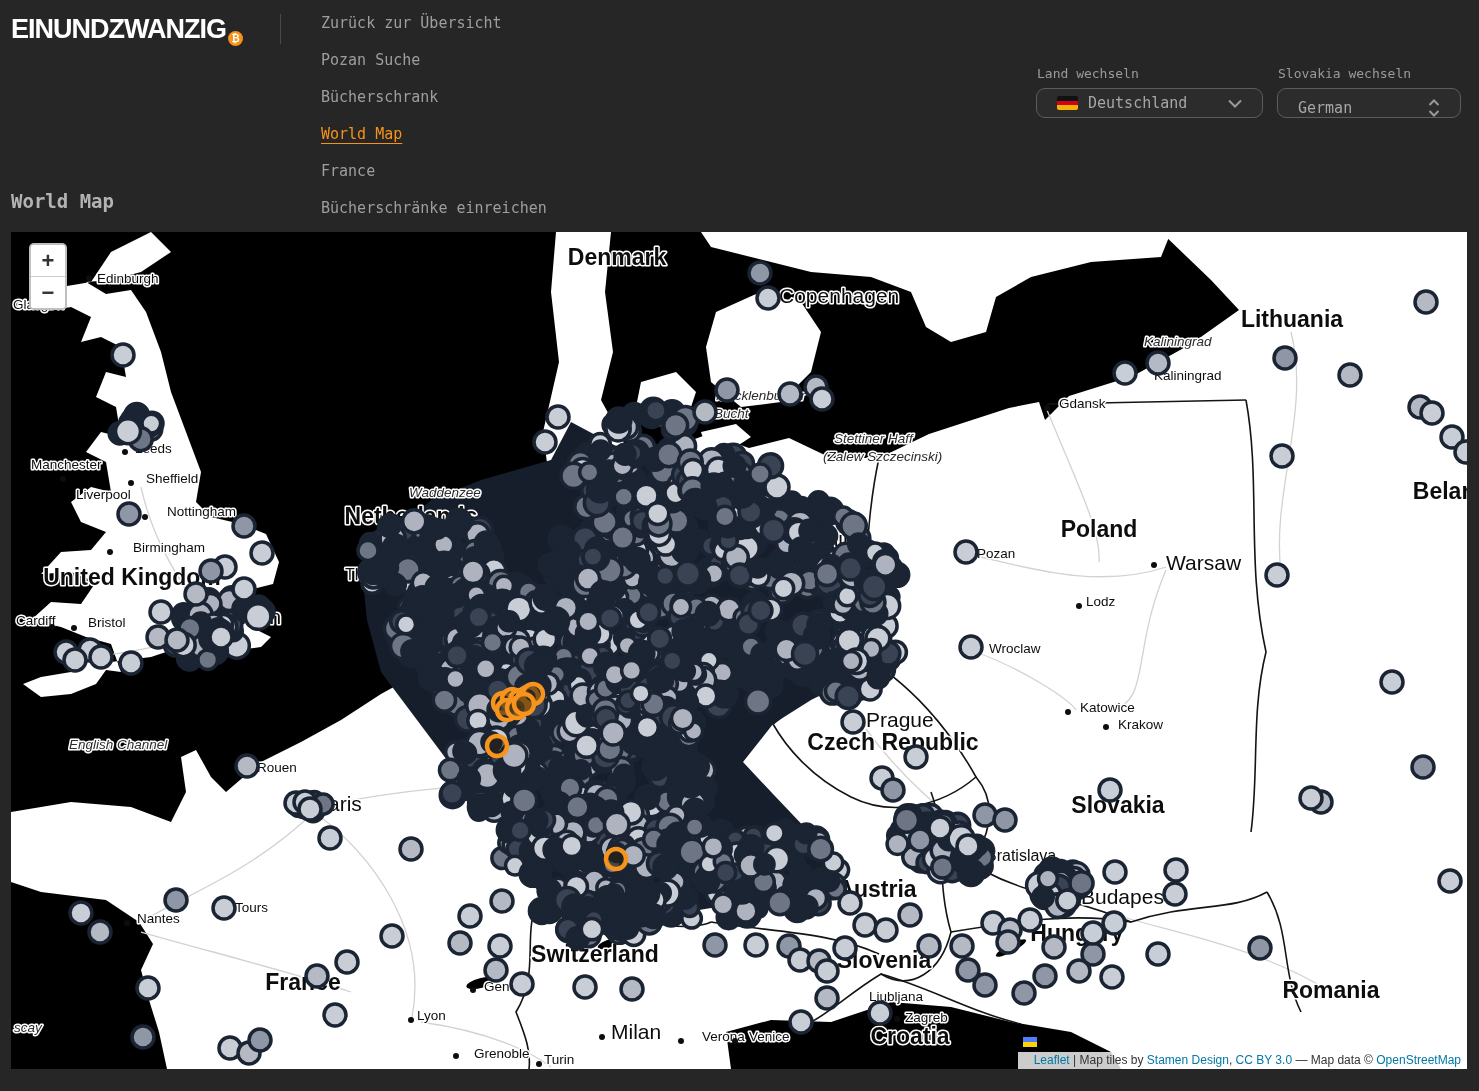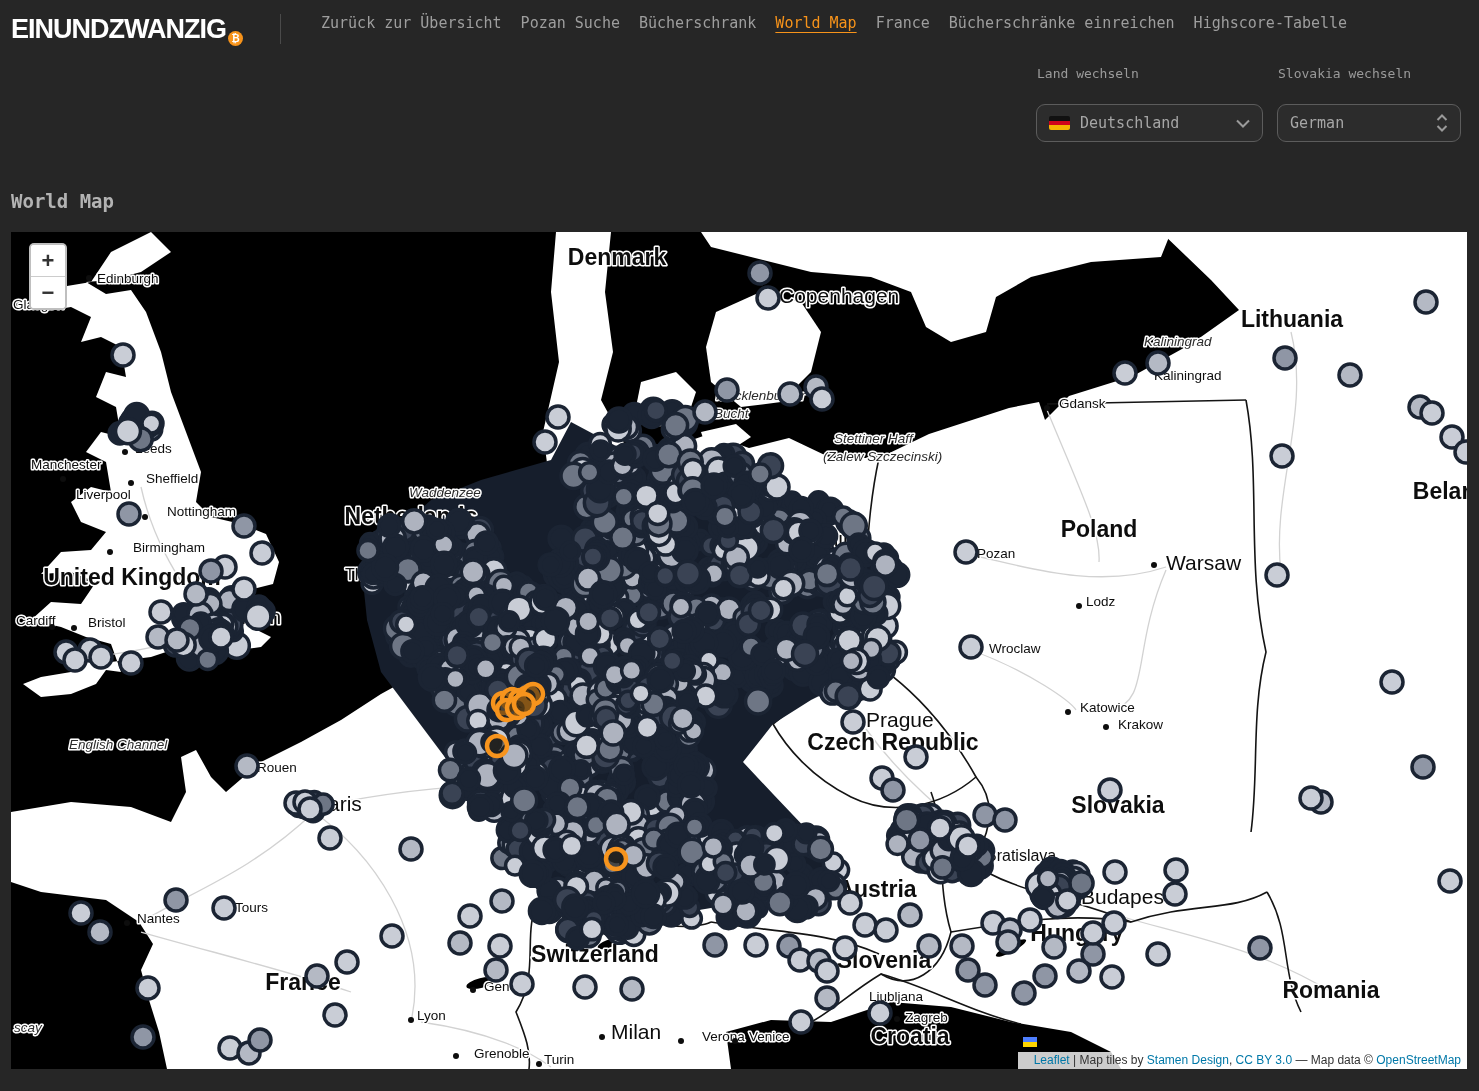--- a/index.html
+++ b/index.html
@@ -6,31 +6,31 @@
     font-family:"DejaVu Sans Mono",monospace;}
   
   .topbar{position:absolute;left:11px;top:14px;display:flex;align-items:flex-start;height:38px;gap:12px;}
   .logo{display:flex;align-items:flex-start;cursor:pointer;}
   .logo-text{color:#ffffff;font-family:"Liberation Sans",sans-serif;font-weight:bold;
     font-size:27px;letter-spacing:-1px;transform:scaleY(1.05);}
   .logo-dot{width:15px;height:15px;border-radius:50%;background:#f7931a;color:#fff;
     font-size:10px;line-height:15px;text-align:center;margin:17px 0 0 2px;
     font-family:"DejaVu Sans",sans-serif;font-weight:bold;}
   .topbar-divider{width:1px;height:30px;background:#4a4a4a;margin:0 0 0 25px;}
-  nav{display:flex;gap:19px;margin-left:28px;}
+  nav{display:flex;gap:19px;margin-left:28px;flex-direction:column;}
   nav a{color:#9e9e9e;text-decoration:none;font-size:15px;white-space:nowrap;}
   nav a.active{color:#f7931a;text-decoration:underline;text-underline-offset:4px;}
   
   .controls{position:absolute;top:66px;right:18px;display:flex;gap:14px;}
-  .ctl-label{color:#9a9a9a;font-size:13px;margin:0 0 23px 1px;}
-  .sel{height:38px;background:#2c2c2c;border:1px solid #5c5c5c;border-radius:9px;
-    display:flex;align-items:center;padding:0 12px;color:#a6a6a6;font-size:15px;cursor:pointer;
+  .ctl-label{color:#9a9a9a;font-size:13px;margin:0 0 7px 1px;}
+  .sel{height:30px;background:#2c2c2c;border:1px solid #5c5c5c;border-radius:9px;
+    display:flex;align-items:center;padding:0 20px;color:#a6a6a6;font-size:15px;cursor:pointer;
     box-sizing:border-box;}
   .sel-country{width:227px;}
-  .sel-lang{width:184px;}
+  .sel-lang{width:184px;align-items:flex-end;}
   .flag-de{width:21px;height:14px;border-radius:2px;overflow:hidden;display:inline-block;
     margin-right:10px;flex:0 0 auto;}
   .flag-de div{height:33.33%;}
   .sel .grow{flex:1;}
   .chev{stroke:#9a9a9a;stroke-width:2;fill:none;}
   
   h1.page-title{position:absolute;left:11px;top:190px;margin:0;color:#b3b3b3;
     font-size:19px;font-weight:bold;letter-spacing:0px;}
   
   .map{position:absolute;left:11px;top:232px;width:1456px;height:837px;background:#000;

